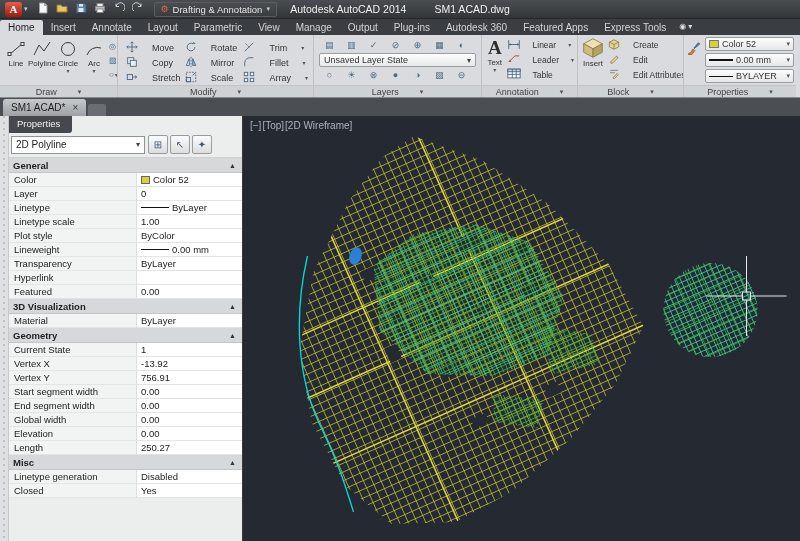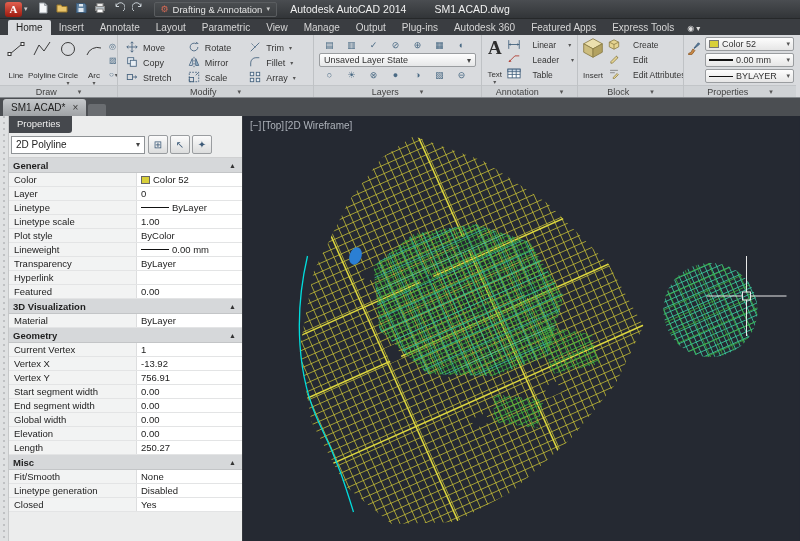--- a/index.html
+++ b/index.html
@@ -14,43 +14,43 @@
   .logo-dd{font-size:7px;color:#ccc}
   .qat{display:flex;align-items:center;gap:3px;margin-left:2px}
   .qat-btn{width:16px;height:16px;display:flex;align-items:center;justify-content:center}
   .qat-btn svg{width:12px;height:12px}
   .workspace{display:flex;align-items:center;gap:4px;margin-left:8px;font-size:9.5px;color:#e4e4e4;padding:0 6px;border:1px solid #5a5d60;border-radius:2px;background:linear-gradient(#4a4d50,#3a3d40);height:15px}
   .ws-gear{font-size:9px;color:#d66a55}
   .ws-dd{font-size:7px;color:#ccc}
   .apptitle{position:absolute;left:50%;transform:translateX(-50%);font-size:10.5px;color:#f0f0f0;display:flex;gap:28px;white-space:nowrap}
 
   
-  .tabrow{height:16px;background:#3a3d41;display:flex;align-items:flex-end;padding-left:8px}
+  .tabrow{height:16px;background:#3a3d41;display:flex;align-items:center;padding-left:0}
   .tabs-wrap{display:flex;align-items:flex-end}
   .rtab{font-size:10px;color:#d6d6d6;padding:2px 8px;white-space:nowrap}
   .rtab.active{background:#d9dbde;color:#1f1f1f;border-radius:2px 2px 0 0}
   .tab-overflow{margin-left:5px;font-size:8px;color:#ddd;display:flex;align-items:center;gap:2px;padding-bottom:2px}
 
   
   .ribbon{height:63px;background:#d9dbde;display:flex;border-bottom:1px solid #85898d}
   .panel{height:100%;display:flex;flex-direction:column;border-right:1px solid #bfc2c5;flex:none}
   .pcontent{flex:1;display:flex;padding:2px 3px;gap:2px;align-items:stretch;overflow:hidden}
   .pfooter{height:12px;background:#cfd2d5;font-size:9px;color:#3f3f3f;display:flex;align-items:center;justify-content:center;gap:21px;border-top:1px solid #c2c5c8}
   .fdd{font-size:7px;color:#555}
   .tools-row{display:flex}
   .bigtool{width:26px;display:flex;flex-direction:column;align-items:center;font-size:8px;color:#333}
   .bigtool .ticon{width:20px;height:20px;margin-top:2px}
   .bigtool svg{width:20px;height:20px}
-  .tlabel{margin-top:13px;line-height:8px;white-space:nowrap}
+  .tlabel{margin-top:1px;line-height:8px;white-space:nowrap}
   .dd{font-size:6px;color:#555;line-height:6px}
   .draw-extra{display:flex;flex-direction:column;justify-content:space-between;padding:3px 0}
   .mini-btn{font-size:8px;color:#4a6a84;display:flex;align-items:center;gap:1px;height:12px}
   .mini-dd{font-size:6px;color:#555}
   .modgrid{display:grid;grid-template-columns:repeat(3,1fr);grid-auto-rows:15px;align-items:center;width:100%;padding:3px 2px}
-  .modtool{display:flex;align-items:center;gap:5px;font-size:9px;color:#333;padding-left:3px;white-space:nowrap}
+  .modtool{display:flex;align-items:center;gap:14px;font-size:9px;color:#333;padding-left:3px;white-space:nowrap}
   .modtool svg{width:12px;height:12px;flex:none}
   .layers-col{display:flex;flex-direction:column;width:100%;gap:1px;padding:1px 2px}
   .icon-row{display:flex;gap:1px}
   .lyr-btn{width:21px;height:14px;display:flex;align-items:center;justify-content:center;font-size:9px;color:#4a6a84}
   .layer-combo{height:16px;background:linear-gradient(#fefefe,#e6e7e8);border:1px solid #9a9da0;border-radius:2px;font-size:9px;display:flex;align-items:center;justify-content:space-between;padding:0 4px;color:#333}
   .ann-content{display:flex;width:100%}
   .bigbtn{width:36px;display:flex;flex-direction:column;align-items:center;font-size:8px;color:#333}
   .bigA{font-size:19px;font-weight:bold;color:#2e2e2e;line-height:21px;font-family:"Liberation Serif",serif}
   .bigbtn svg{width:24px;height:22px}
   .col-tools{display:flex;flex-direction:column;justify-content:space-around;flex:1;padding:1px 0}
@@ -594,21 +594,21 @@
               <div class="pname">Material</div>
               <div class="pval">
                 <span>ByLayer</span>
               </div>
             </div>
             <div class="sec-header">
               <span>Geometry</span>
               <span class="carat">▲</span>
             </div>
             <div class="prow">
-              <div class="pname">Current Vertex</div>
+              <div class="pname">Current State</div>
               <div class="pval">
                 <span>1</span>
               </div>
             </div>
             <div class="prow">
               <div class="pname">Vertex X</div>
               <div class="pval">
                 <span>-13.92</span>
               </div>
             </div>
@@ -644,26 +644,20 @@
             </div>
             <div class="prow">
               <div class="pname">Length</div>
               <div class="pval">
                 <span>250.27</span>
               </div>
             </div>
             <div class="sec-header">
               <span>Misc</span>
               <span class="carat">▲</span>
-            </div>
-            <div class="prow">
-              <div class="pname">Fit/Smooth</div>
-              <div class="pval">
-                <span>None</span>
-              </div>
             </div>
             <div class="prow">
               <div class="pname">Linetype generation</div>
               <div class="pval">
                 <span>Disabled</span>
               </div>
             </div>
             <div class="prow">
               <div class="pname">Closed</div>
               <div class="pval">

